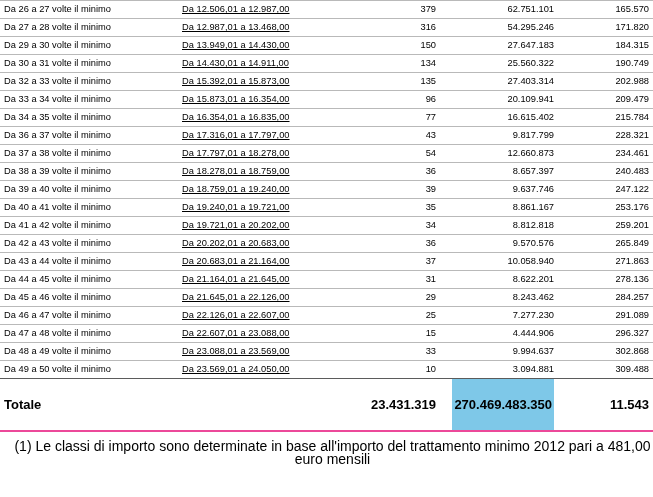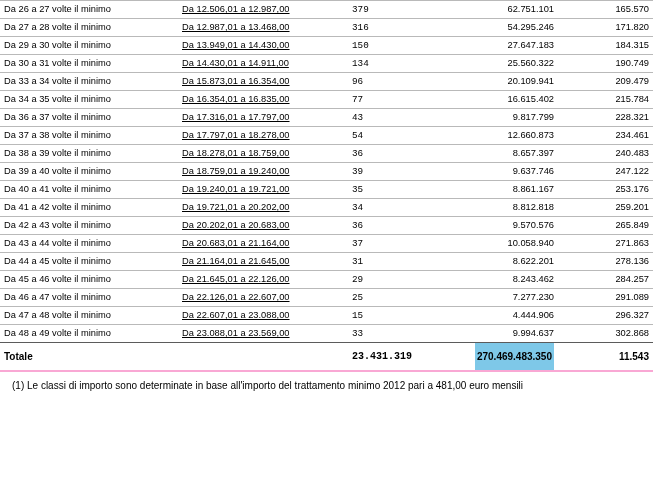--- a/index.html
+++ b/index.html
@@ -37,48 +37,49 @@
   }
   
   col.c0 { width: 178px; }
   col.c1 { width: 170px; }
   col.c2 { width: 92px; }
   col.c3 { width: 118px; }
   col.c4 { width: 95px; }
 
   td.c0 { text-align: left; padding-left: 6px; }
   td.c1 { text-align: left; padding-left: 6px; text-decoration: underline; }
-  td.c2 { text-align: left; padding-right: 12px; font-family: Liberation Mono, monospace; }
+  td.c2 { text-align: right; padding-right: 12px; }
   td.c3 { text-align: right; padding-right: 10px; }
   td.c4 { text-align: right; padding-right: 10px; }
 
   tr.row { border-bottom: 1px solid #b9b9b9; }
   tr.row:first-child { border-top: 1px solid #b9b9b9; }
 
   tr.total td {
     font-weight: bold;
     height: 19px;
     line-height: 19px;
     border-top: 1px solid #5b5b5b;
-    border-bottom: 2px solid #f9a8d4;
-    font-size: 10px;
+    border-bottom: 2px solid #ec4899;
+    font-size: 13px;
     margin-top: 40px;
   }
   td.total-label { text-align: left; padding-left: 6px; }
   .highlight {
     background: #7ec8e8;
     display: inline-block;
-    padding: 4px 2px;
+    padding: 16px 2px;
   }
   .notes {
     margin-top: 8px;
     padding-left: 12px;
-    font-size: 10px;
+    font-size: 14px;
     line-height: 12.5px;
     color: #000;
+    text-align: center;
   }
   .notes .note {
     margin-bottom: 5px;
   }
 </style>
 </head>
 <body>
 
 <div class="sheet">
 
@@ -113,20 +114,27 @@
         <td class="c4">184.315</td>
       </tr>
       <tr class="row">
         <td class="c0">Da 30 a 31 volte il minimo</td>
         <td class="c1">Da 14.430,01 a 14.911,00</td>
         <td class="c2">134</td>
         <td class="c3">25.560.322</td>
         <td class="c4">190.749</td>
       </tr>
       <tr class="row">
+        <td class="c0">Da 32 a 33 volte il minimo</td>
+        <td class="c1">Da 15.392,01 a 15.873,00</td>
+        <td class="c2">135</td>
+        <td class="c3">27.403.314</td>
+        <td class="c4">202.988</td>
+      </tr>
+      <tr class="row">
         <td class="c0">Da 33 a 34 volte il minimo</td>
         <td class="c1">Da 15.873,01 a 16.354,00</td>
         <td class="c2">96</td>
         <td class="c3">20.109.941</td>
         <td class="c4">209.479</td>
       </tr>
       <tr class="row">
         <td class="c0">Da 34 a 35 volte il minimo</td>
         <td class="c1">Da 16.354,01 a 16.835,00</td>
         <td class="c2">77</td>
@@ -216,20 +224,27 @@
         <td class="c2">15</td>
         <td class="c3">4.444.906</td>
         <td class="c4">296.327</td>
       </tr>
       <tr class="row">
         <td class="c0">Da 48 a 49 volte il minimo</td>
         <td class="c1">Da 23.088,01 a 23.569,00</td>
         <td class="c2">33</td>
         <td class="c3">9.994.637</td>
         <td class="c4">302.868</td>
+      </tr>
+      <tr class="row">
+        <td class="c0">Da 49 a 50 volte il minimo</td>
+        <td class="c1">Da 23.569,01 a 24.050,00</td>
+        <td class="c2">10</td>
+        <td class="c3">3.094.881</td>
+        <td class="c4">309.488</td>
       </tr>
 
       <tr class="total">
         <td class="c0 total-label">Totale</td>
         <td class="c1"></td>
         <td class="c2">23.431.319</td>
         <td class="c3"><span class="highlight">270.469.483.350</span></td>
         <td class="c4">11.543</td>
       </tr>
     </tbody>

